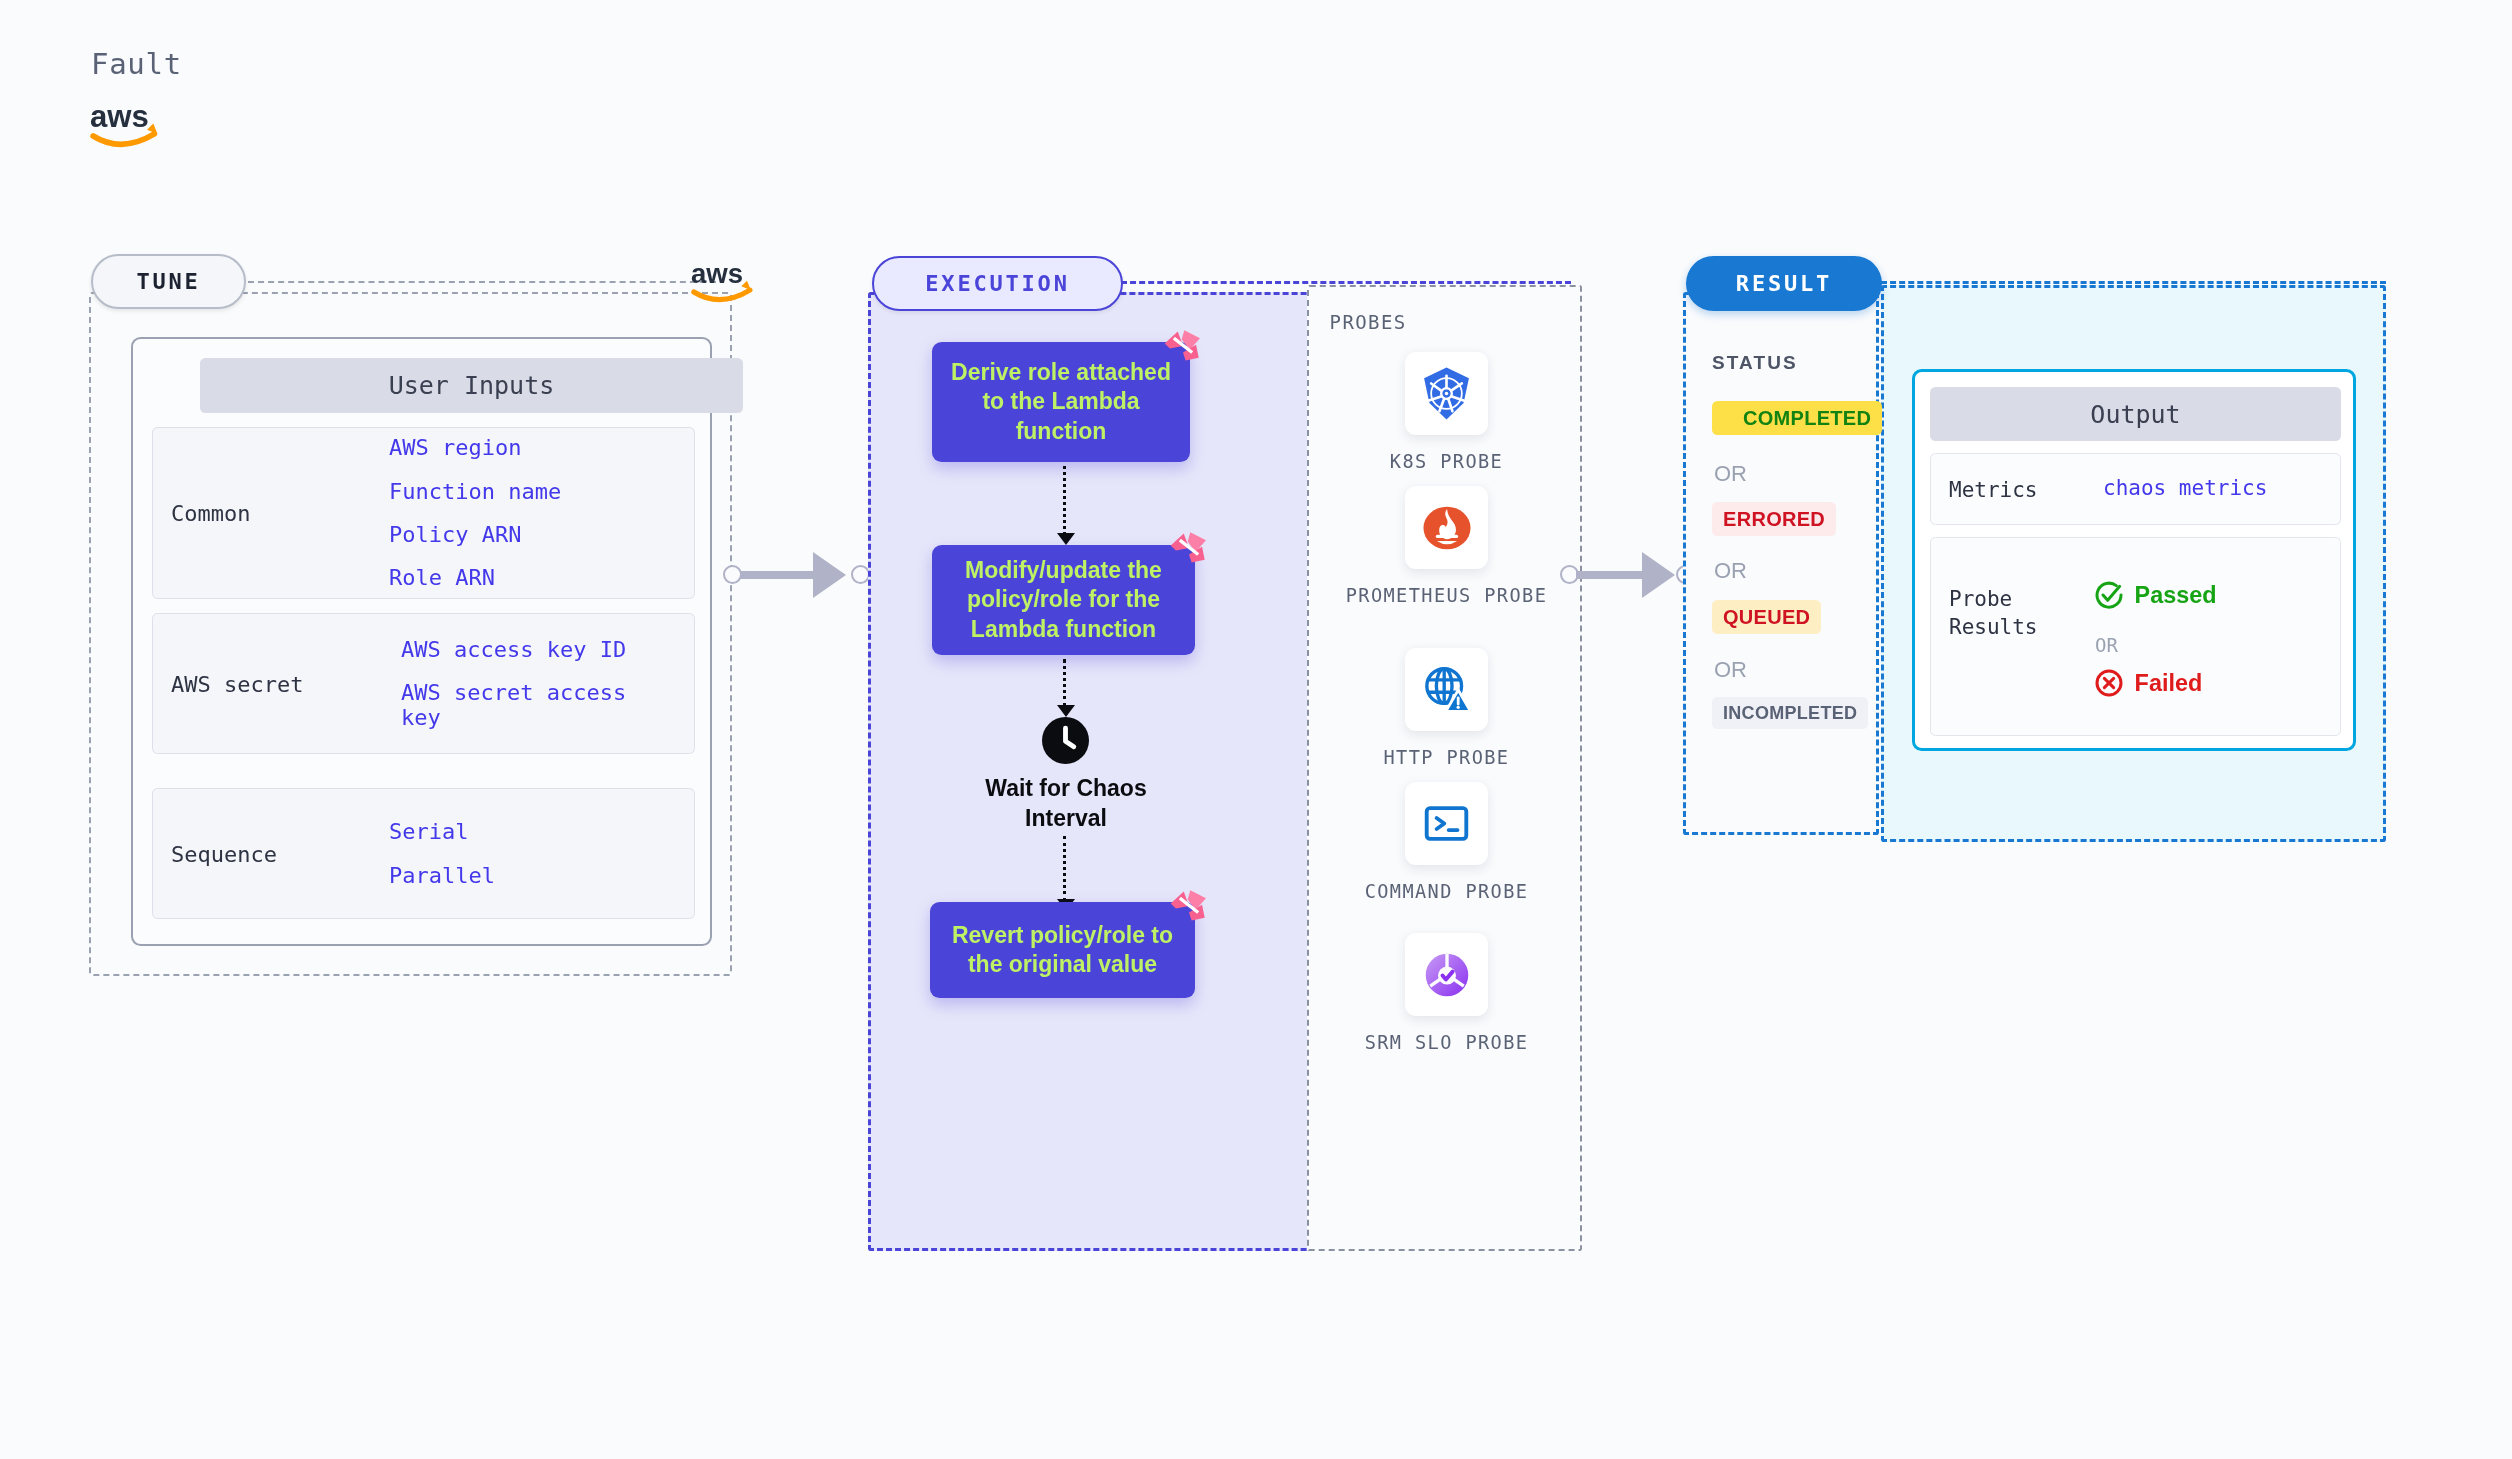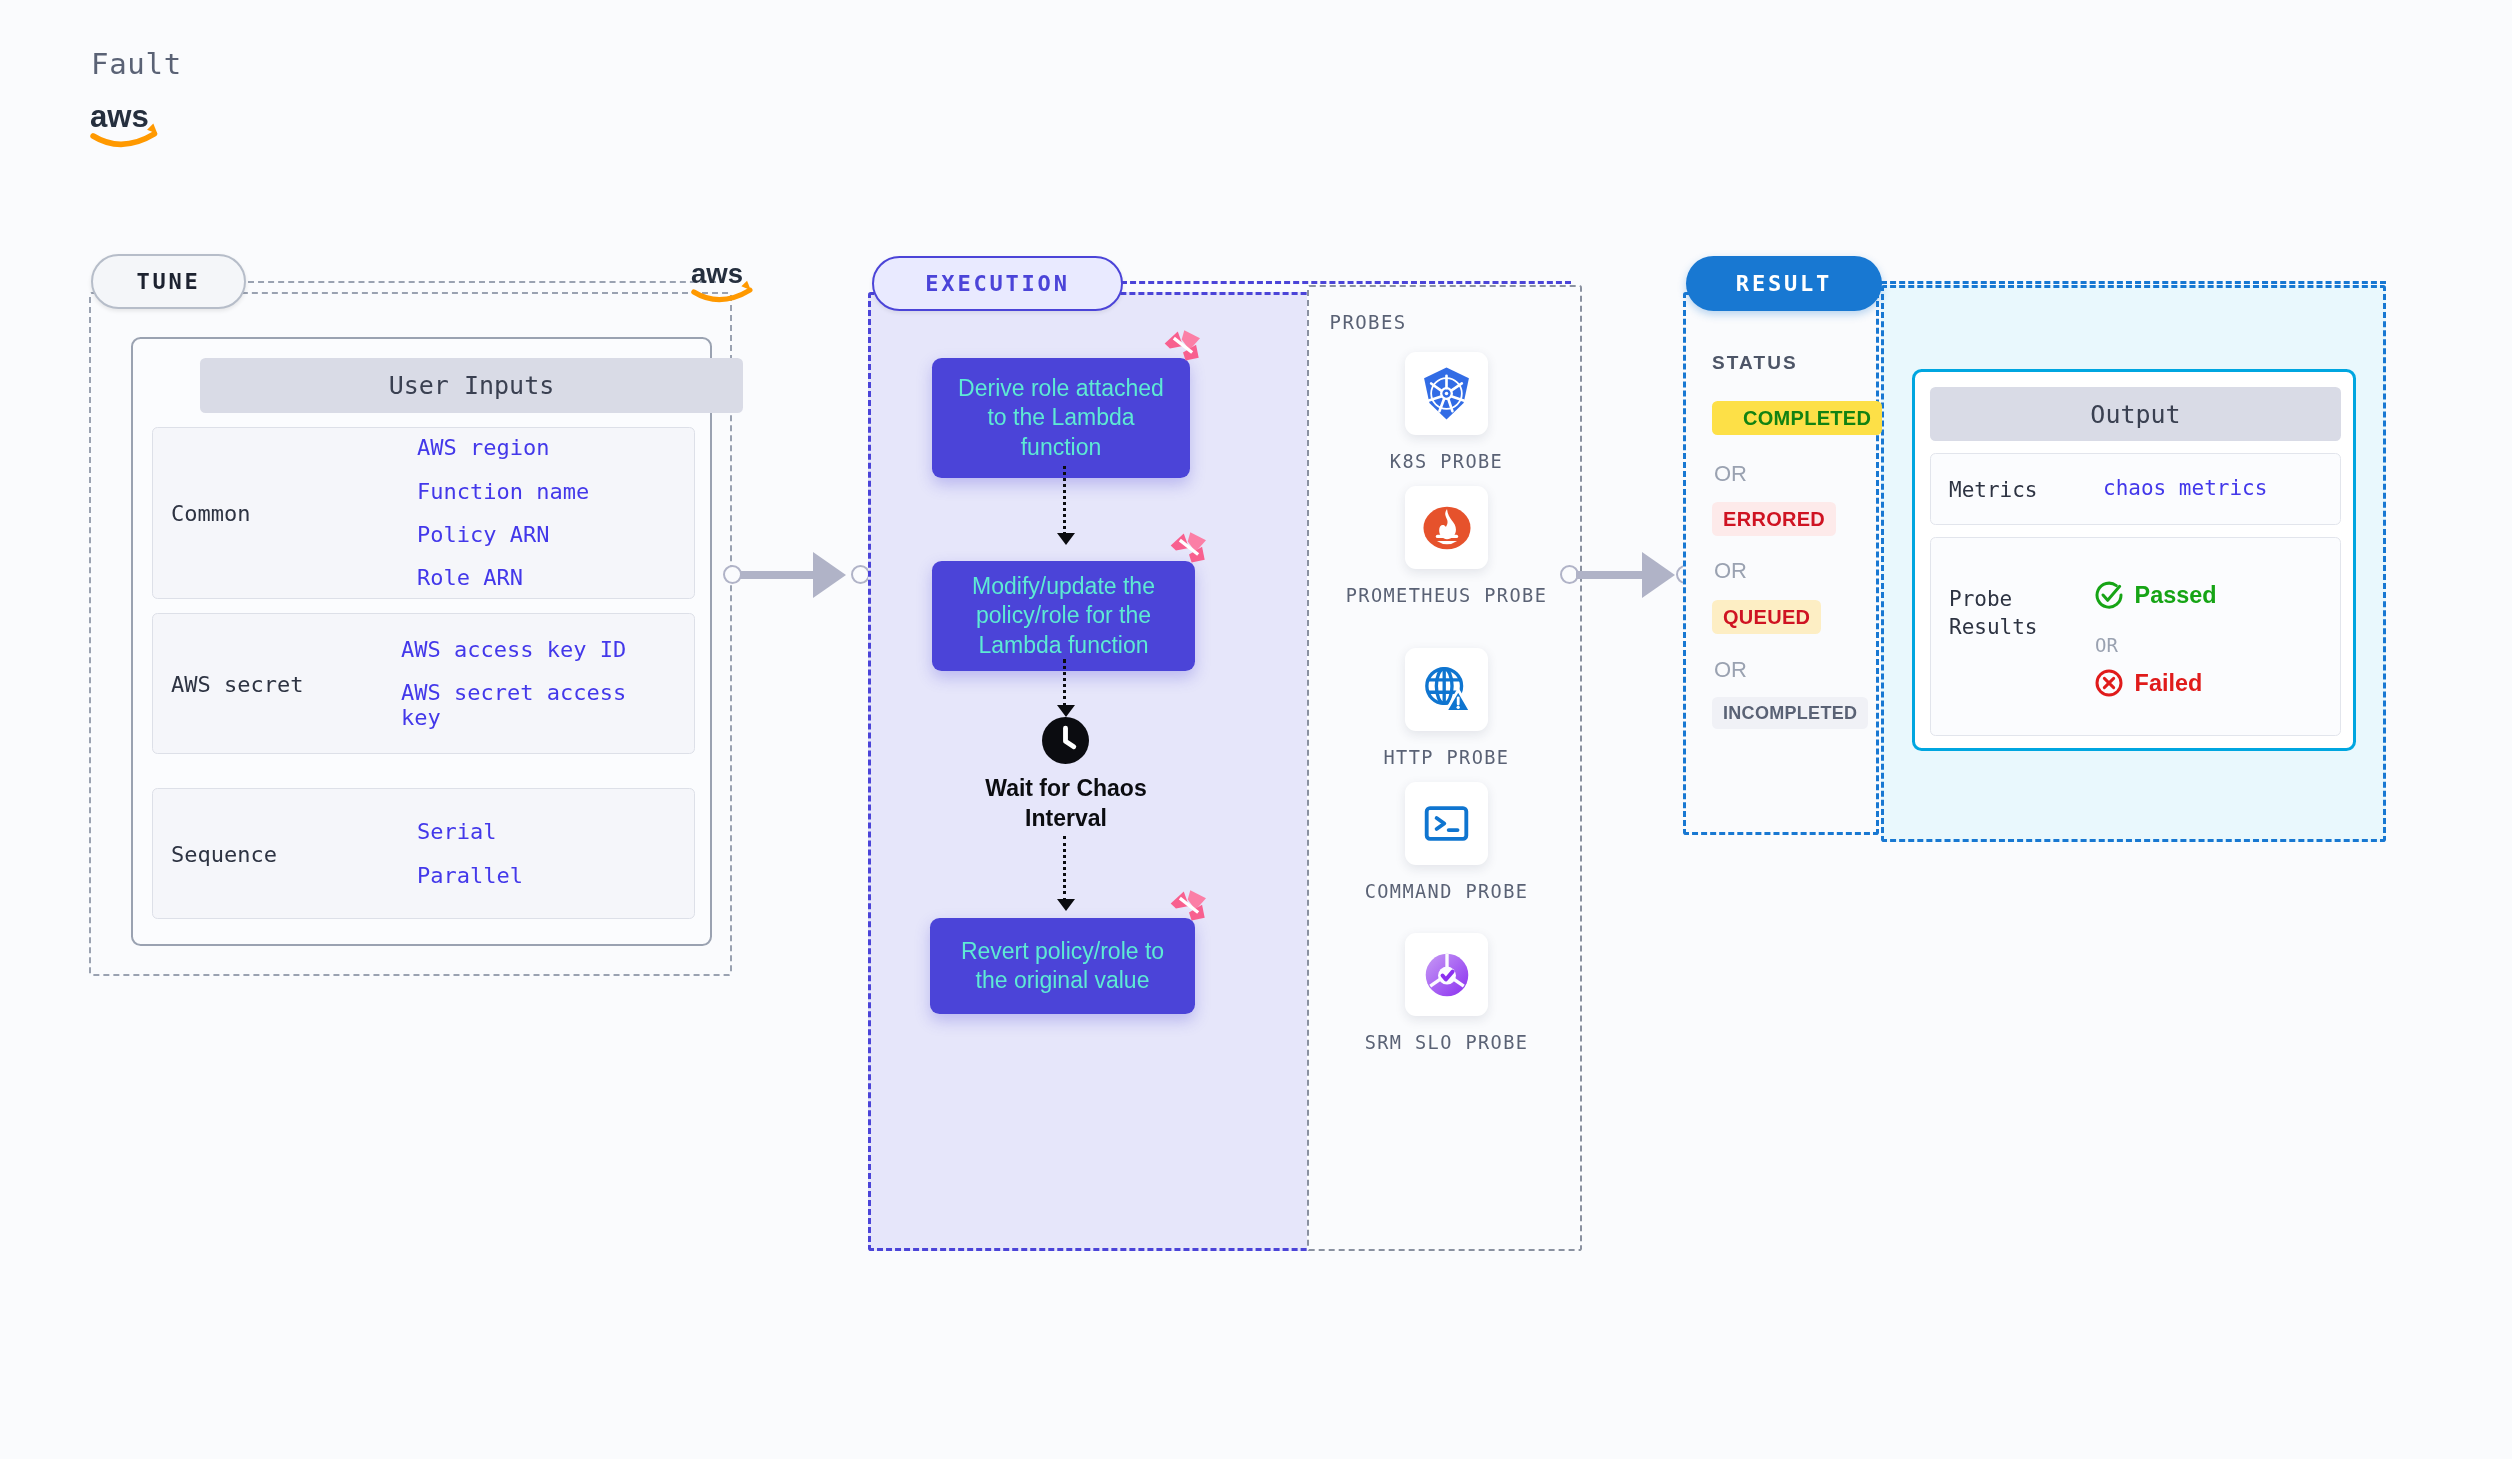--- a/index.html
+++ b/index.html
@@ -67,21 +67,21 @@
   .sec-box {
     position: absolute; left: 19px; width: 543px;
     background: #f5f6fa; border: 1.4px solid #dde0e8; border-radius: 5.5px;
   }
   .sec-label {
     position: absolute; left: 18px; top: 50%; transform: translateY(-50%);
     font-family: "DejaVu Sans Mono", monospace; font-size: 22px; color: #2d3342;
     white-space: nowrap;
   }
   .sec-items {
-    position: absolute; left: 264px; top: 0; right: 6.9px; height: 100%;
+    position: absolute; left: 236px; top: 0; right: 6.9px; height: 100%;
     display: flex; flex-direction: column; justify-content: center; gap: 18px;
   }
   .sec-item {
     font-family: "DejaVu Sans Mono", monospace; font-size: 22px;
     color: #4338ea; line-height: 1.15;
   }
 
   
   #exec-panel {
     left: 868px; top: 292px; width: 700px; height: 959px;
@@ -93,25 +93,24 @@
     color: #4b44d8; font-size: 22px;
     box-shadow: 0 2.1px 4.1px rgba(0,0,0,.08);
   }
   #exec-dash-line {
     position: absolute; left: 1121px; top: 281px; width: 450px; height: 0;
     border-top: 3.4px dashed #4b44d8;
   }
 
   .step {
     position: absolute; background: #4b44d8; border-radius: 9.6px;
-    color: #5eead4; font-size: 23px; font-weight: normal; line-height: 1.28;
+    color: #bef264; font-size: 23px; font-weight: bold; line-height: 1.28;
     display: flex; align-items: center; justify-content: center;
     text-align: center; padding: 12.4px 18px;
     box-shadow: 0 6.2px 15px rgba(75,68,216,.28);
-    margin-top: 16px;
   }
   .litmus-badge { position: absolute; width: 40px; height: 34px; }
 
   .dotted-arrow {
     position: absolute; width: 0; border-left: 3.4px dotted #0b0c10;
   }
   .dotted-arrow::after {
     content: ""; position: absolute; left: -9px; bottom: -10.3px;
     border-left: 9.6px solid transparent; border-right: 9.6px solid transparent;
     border-top: 12.4px solid #0b0c10;

